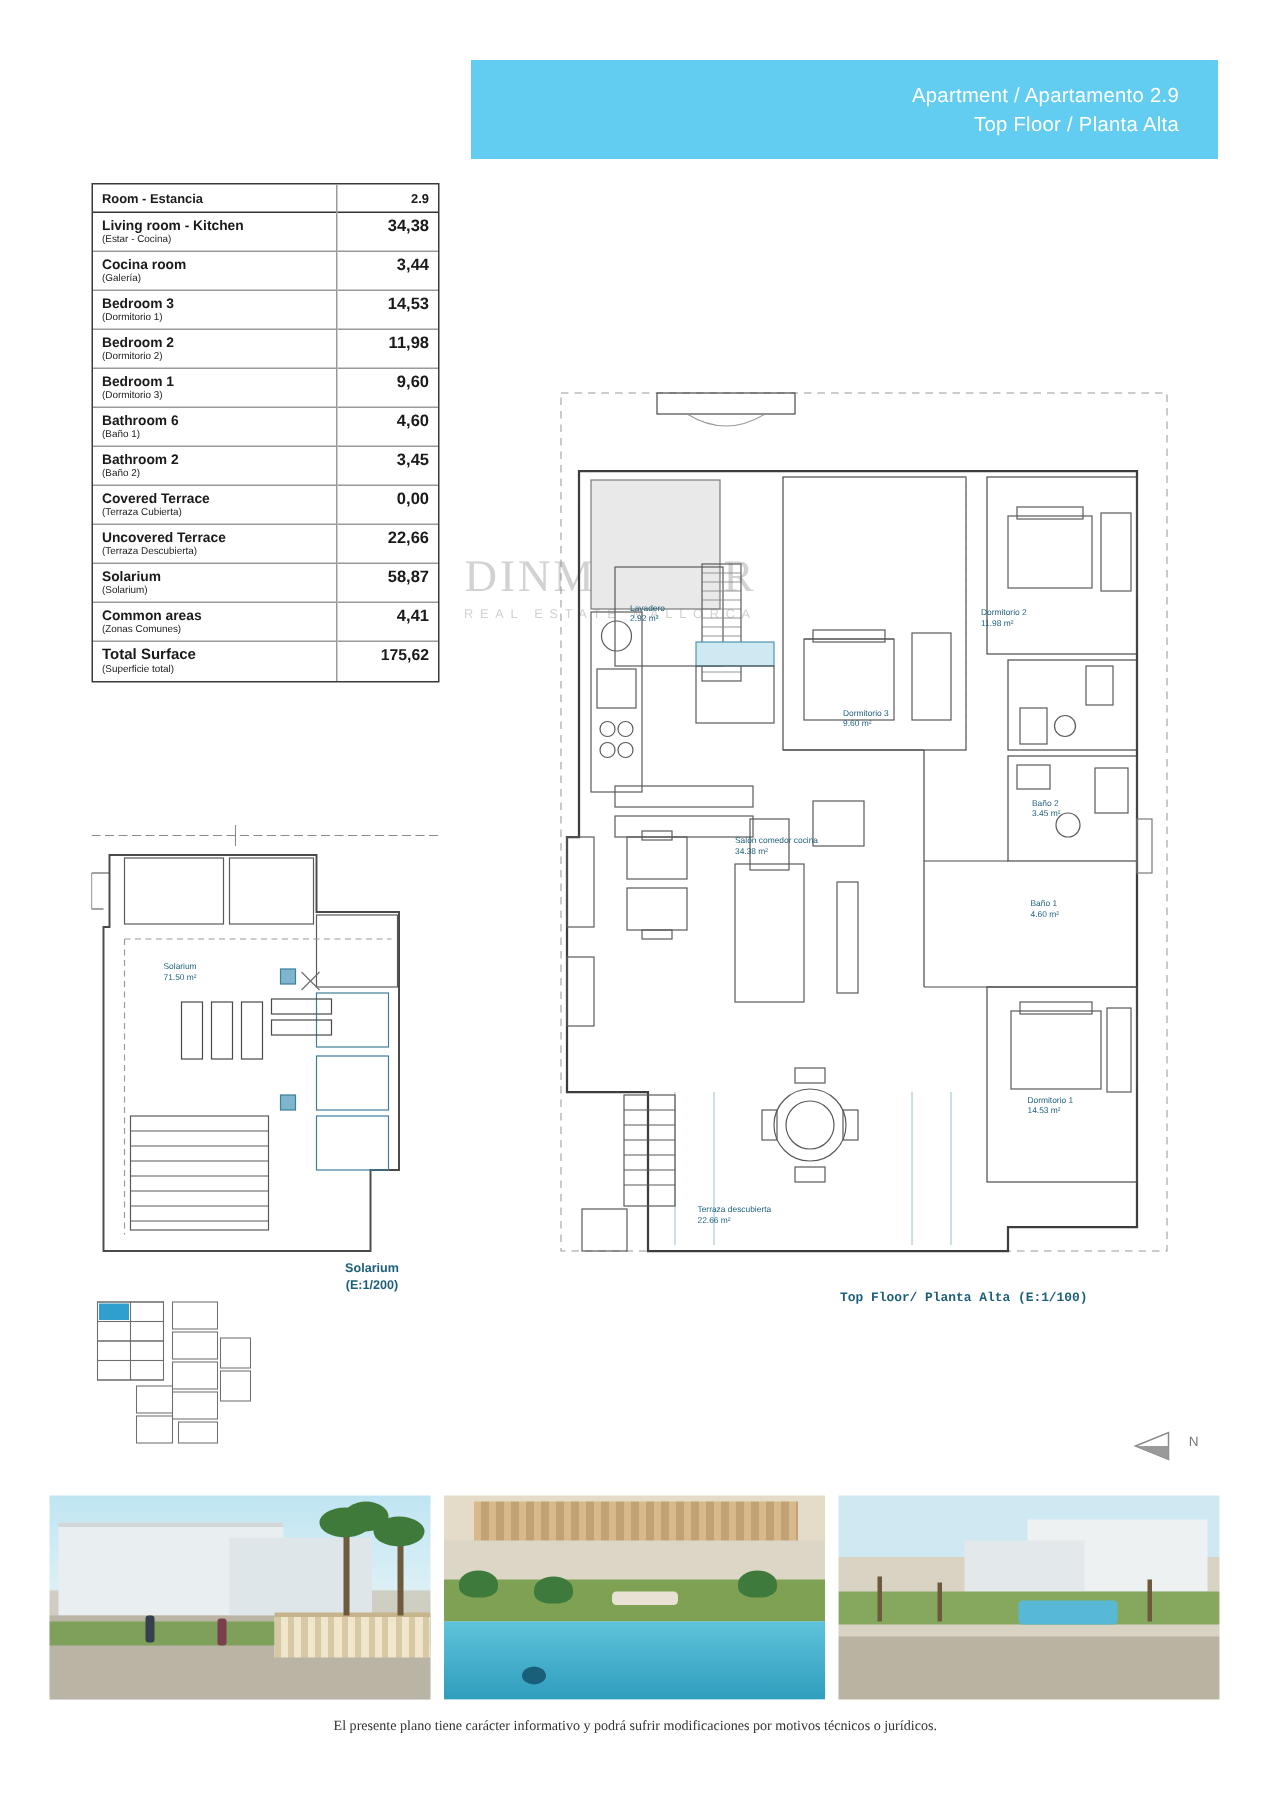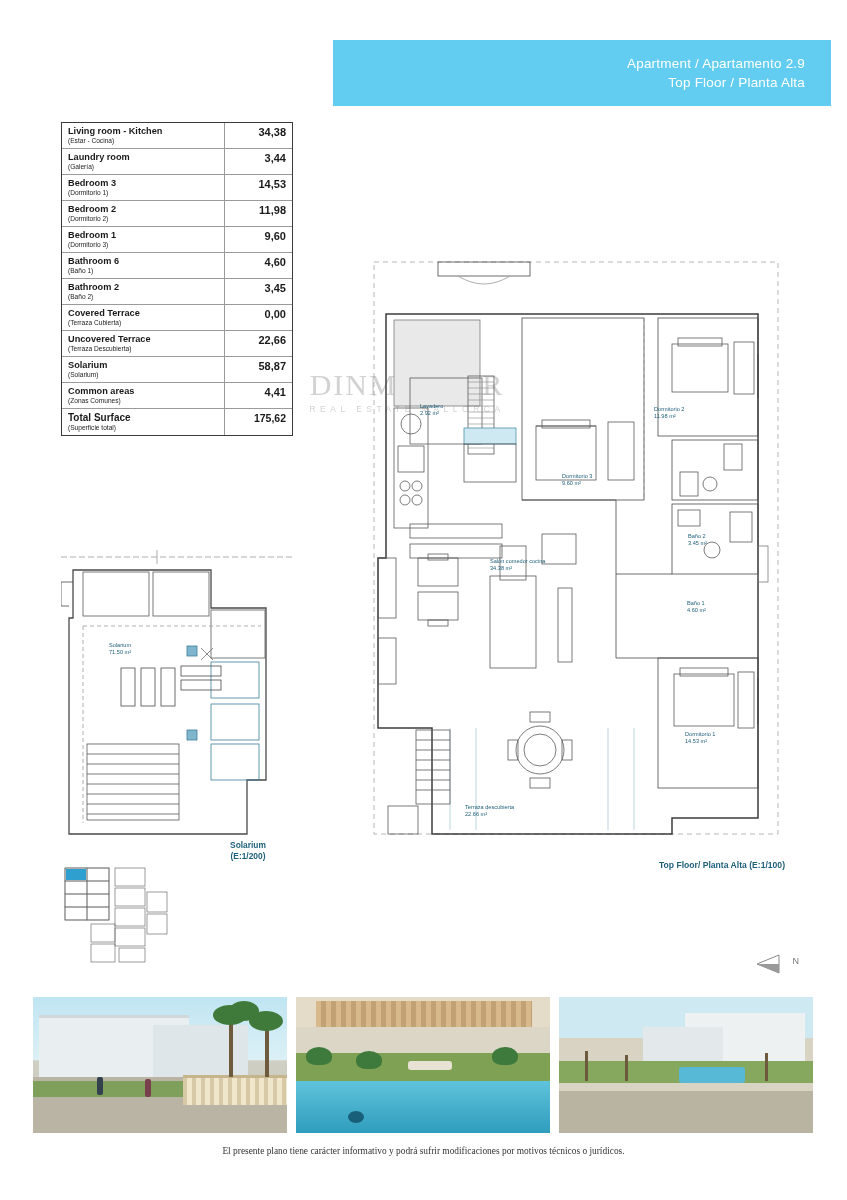--- a/index.html
+++ b/index.html
@@ -11,21 +11,21 @@
     width: 847px; height: 1200px;
     position: relative;
     font-family: "Liberation Sans", sans-serif;
     color: #1a1a1a;
     overflow: hidden;
   }
 
   
   .header-banner {
     position: absolute;
-    left: 333px; top: 40px;
+    left: 314px; top: 40px;
     width: 498px; height: 66px;
     background: #62cdf0;
     color: #ffffff;
     display: flex;
     flex-direction: column;
     align-items: flex-end;
     justify-content: center;
     padding-right: 26px;
   }
   .header-banner .line {
@@ -102,24 +102,25 @@
 
   
   #main-plan {
     left: 372px; top: 258px;
     width: 410px; height: 585px;
   }
   #main-caption {
     position: absolute;
     left: 560px; top: 860px;
     width: 225px;
-    text-align: right;
+    text-align: left;
     font-size: 8.6px;
     font-weight: bold;
     color: #1d5f7a;
+    font-family: Liberation Mono, monospace;
   }
 
   
   .watermark {
     position: absolute;
     left: 272px; top: 368px;
     width: 270px;
     text-align: center;
     color: #d2d2d2;
     pointer-events: none;
@@ -261,26 +262,30 @@
 <body>
 
 <div class="header-banner" style="background: rgb(98, 205, 240);">
   <div class="line">Apartment / Apartamento 2.9</div>
   <div class="line">Top Floor / Planta Alta</div>
 </div>
 
 <div class="room-table">
   <table>
     <tbody id="room-table-body">
+      <tr class="head">
+        <td class="name">Room - Estancia</td>
+        <td class="val">2.9</td>
+      </tr>
     <tr>
           <td class="name"><span>Living room - Kitchen</span><span class="sub">(Estar - Cocina)</span></td>
           <td class="val">34,38</td>
         </tr>
         <tr>
-          <td class="name"><span>Laundry room</span><span class="sub">(Galería)</span></td>
+          <td class="name"><span>Cocina room</span><span class="sub">(Galería)</span></td>
           <td class="val">3,44</td>
         </tr>
         <tr>
           <td class="name"><span>Bedroom 3</span><span class="sub">(Dormitorio 1)</span></td>
           <td class="val">14,53</td>
         </tr>
         <tr>
           <td class="name"><span>Bedroom 2</span><span class="sub">(Dormitorio 2)</span></td>
           <td class="val">11,98</td>
         </tr>

